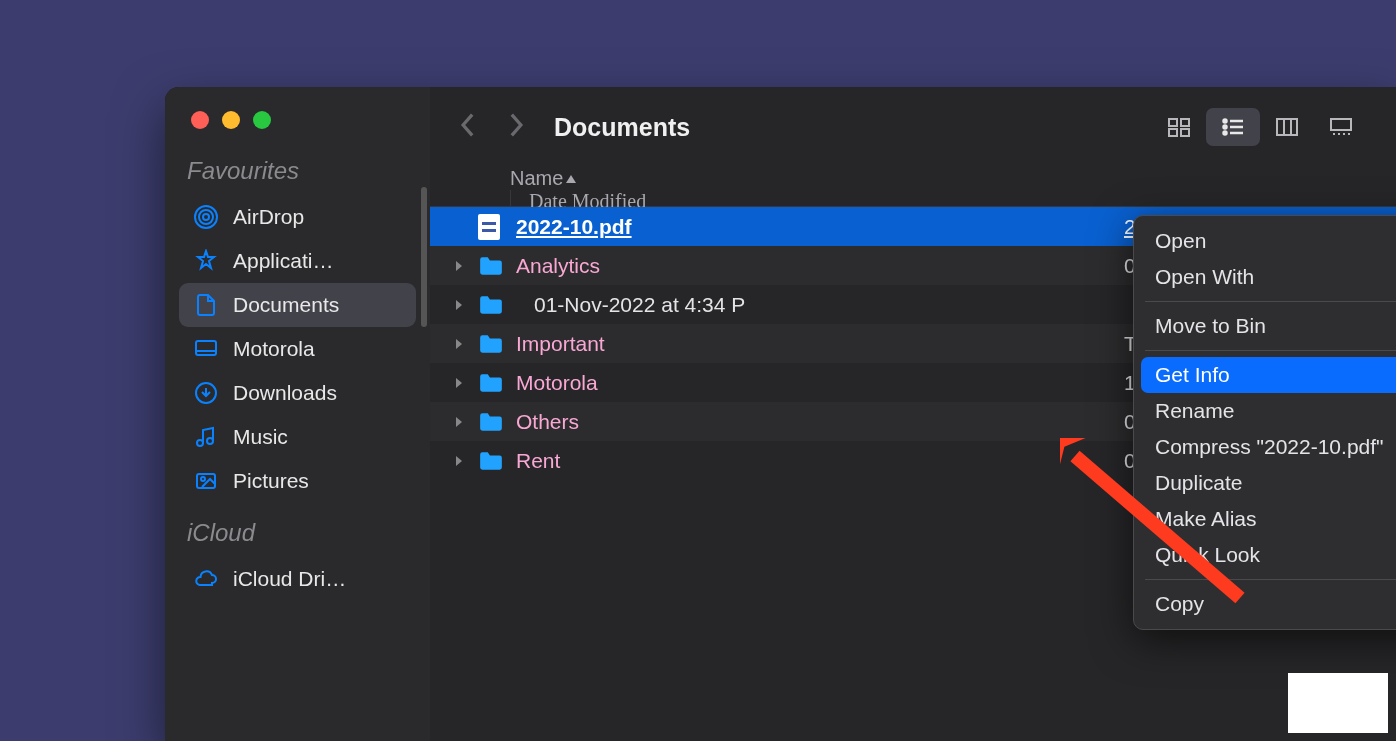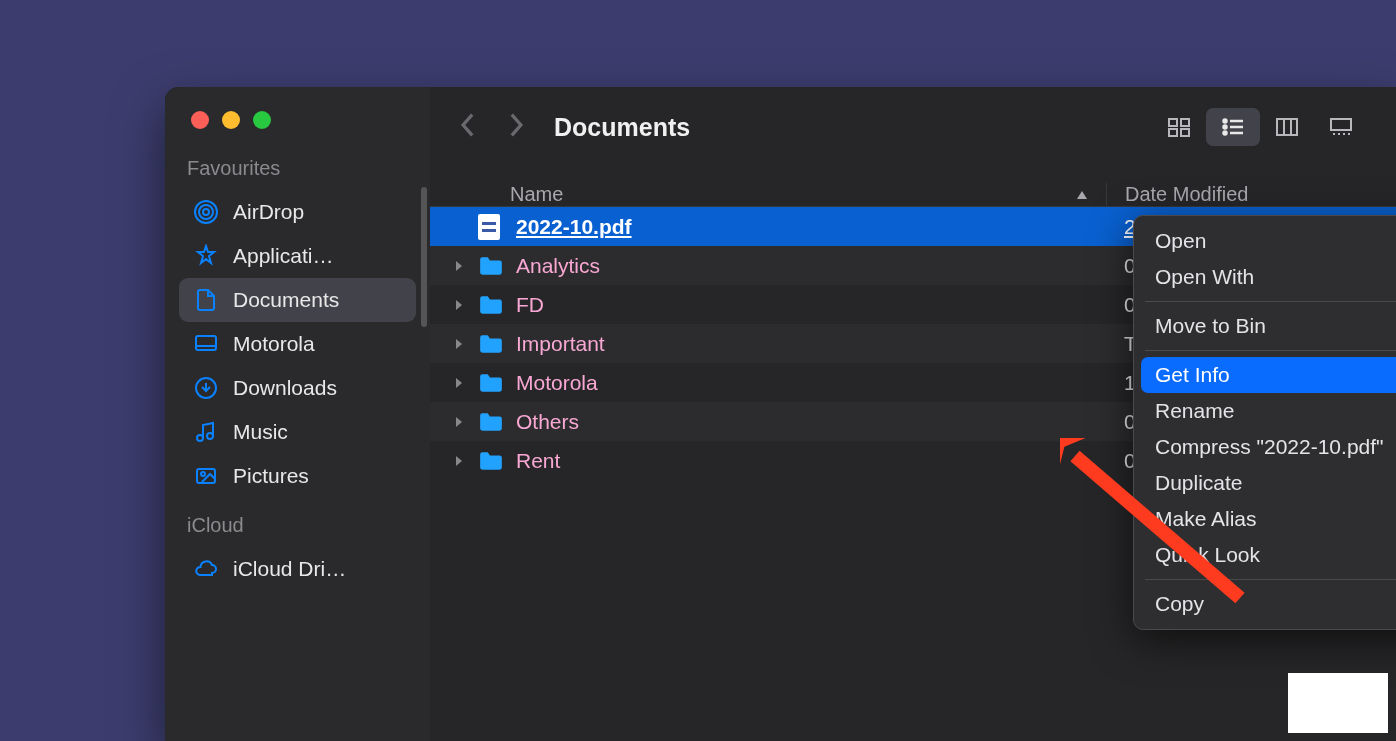--- a/index.html
+++ b/index.html
@@ -37,22 +37,23 @@
 .light {
   width: 18px;
   height: 18px;
   border-radius: 50%;
 }
 .red { background: #ff5f57; }
 .yellow { background: #febc2e; }
 .green { background: #28c840; }
 .sidebar-section-label {
   color: #8a8a8f;
-  font-size: 20px;
+  font-size: 24px;
   padding: 0 0 10px 22px;
+  font-style: italic;
 }
 .sidebar-items {
   padding: 0 14px;
 }
 .sidebar-item {
   display: flex;
   align-items: center;
   gap: 14px;
   padding: 9px 14px;
   border-radius: 9px;
@@ -123,29 +124,30 @@
   cursor: pointer;
   color: #b8b8bc;
 }
 .view-btn.active {
   background: #42424a;
   color: #e8e8e8;
 }
 .view-btn svg { width: 24px; height: 20px; }
 .headers {
   display: flex;
-  align-items: flex-end;
+  align-items: flex-start;
   height: 40px;
   padding: 0 0 0 80px;
   border-bottom: 1px solid #38383a;
   color: #a8a8ae;
   font-size: 20px;
+  flex-direction: column;
 }
 .header-name { flex: 1; display: flex; align-items: center; justify-content: space-between; padding-right: 16px; }
-.header-date { width: 290px; padding-left: 18px; border-left: 1px solid #38383a; }
+.header-date { width: 290px; padding-left: 18px; border-left: 1px solid #38383a; font-family: Liberation Serif, serif; }
 .sort-arrow svg { width: 16px; height: 12px; }
 .file-list {
   position: relative;
 }
 .file-row {
   display: flex;
   align-items: center;
   height: 39px;
   padding: 0 0 0 24px;
 }
@@ -429,21 +431,20 @@
         <span class="disclosure">
             <svg viewBox="0 0 10 14" fill="currentColor">
               <path d="M2 2l6 5-6 5z"></path>
             </svg>
           </span>
         <span class="file-icon folder-icon">
             <svg viewBox="0 0 24 20" fill="currentColor">
               <path d="M2 4a2 2 0 012-2h5l2 3h9a2 2 0 012 2v9a2 2 0 01-2 2H4a2 2 0 01-2-2V4z"></path>
             </svg>
           </span>
-        <span class="file-name">FD</span>
         <span class="file-date">01-Nov-2022 at 4:34 P</span>
       </div>
       <div class="file-row alt">
         <span class="disclosure">
             <svg viewBox="0 0 10 14" fill="currentColor">
               <path d="M2 2l6 5-6 5z"></path>
             </svg>
           </span>
         <span class="file-icon folder-icon">
             <svg viewBox="0 0 24 20" fill="currentColor">

